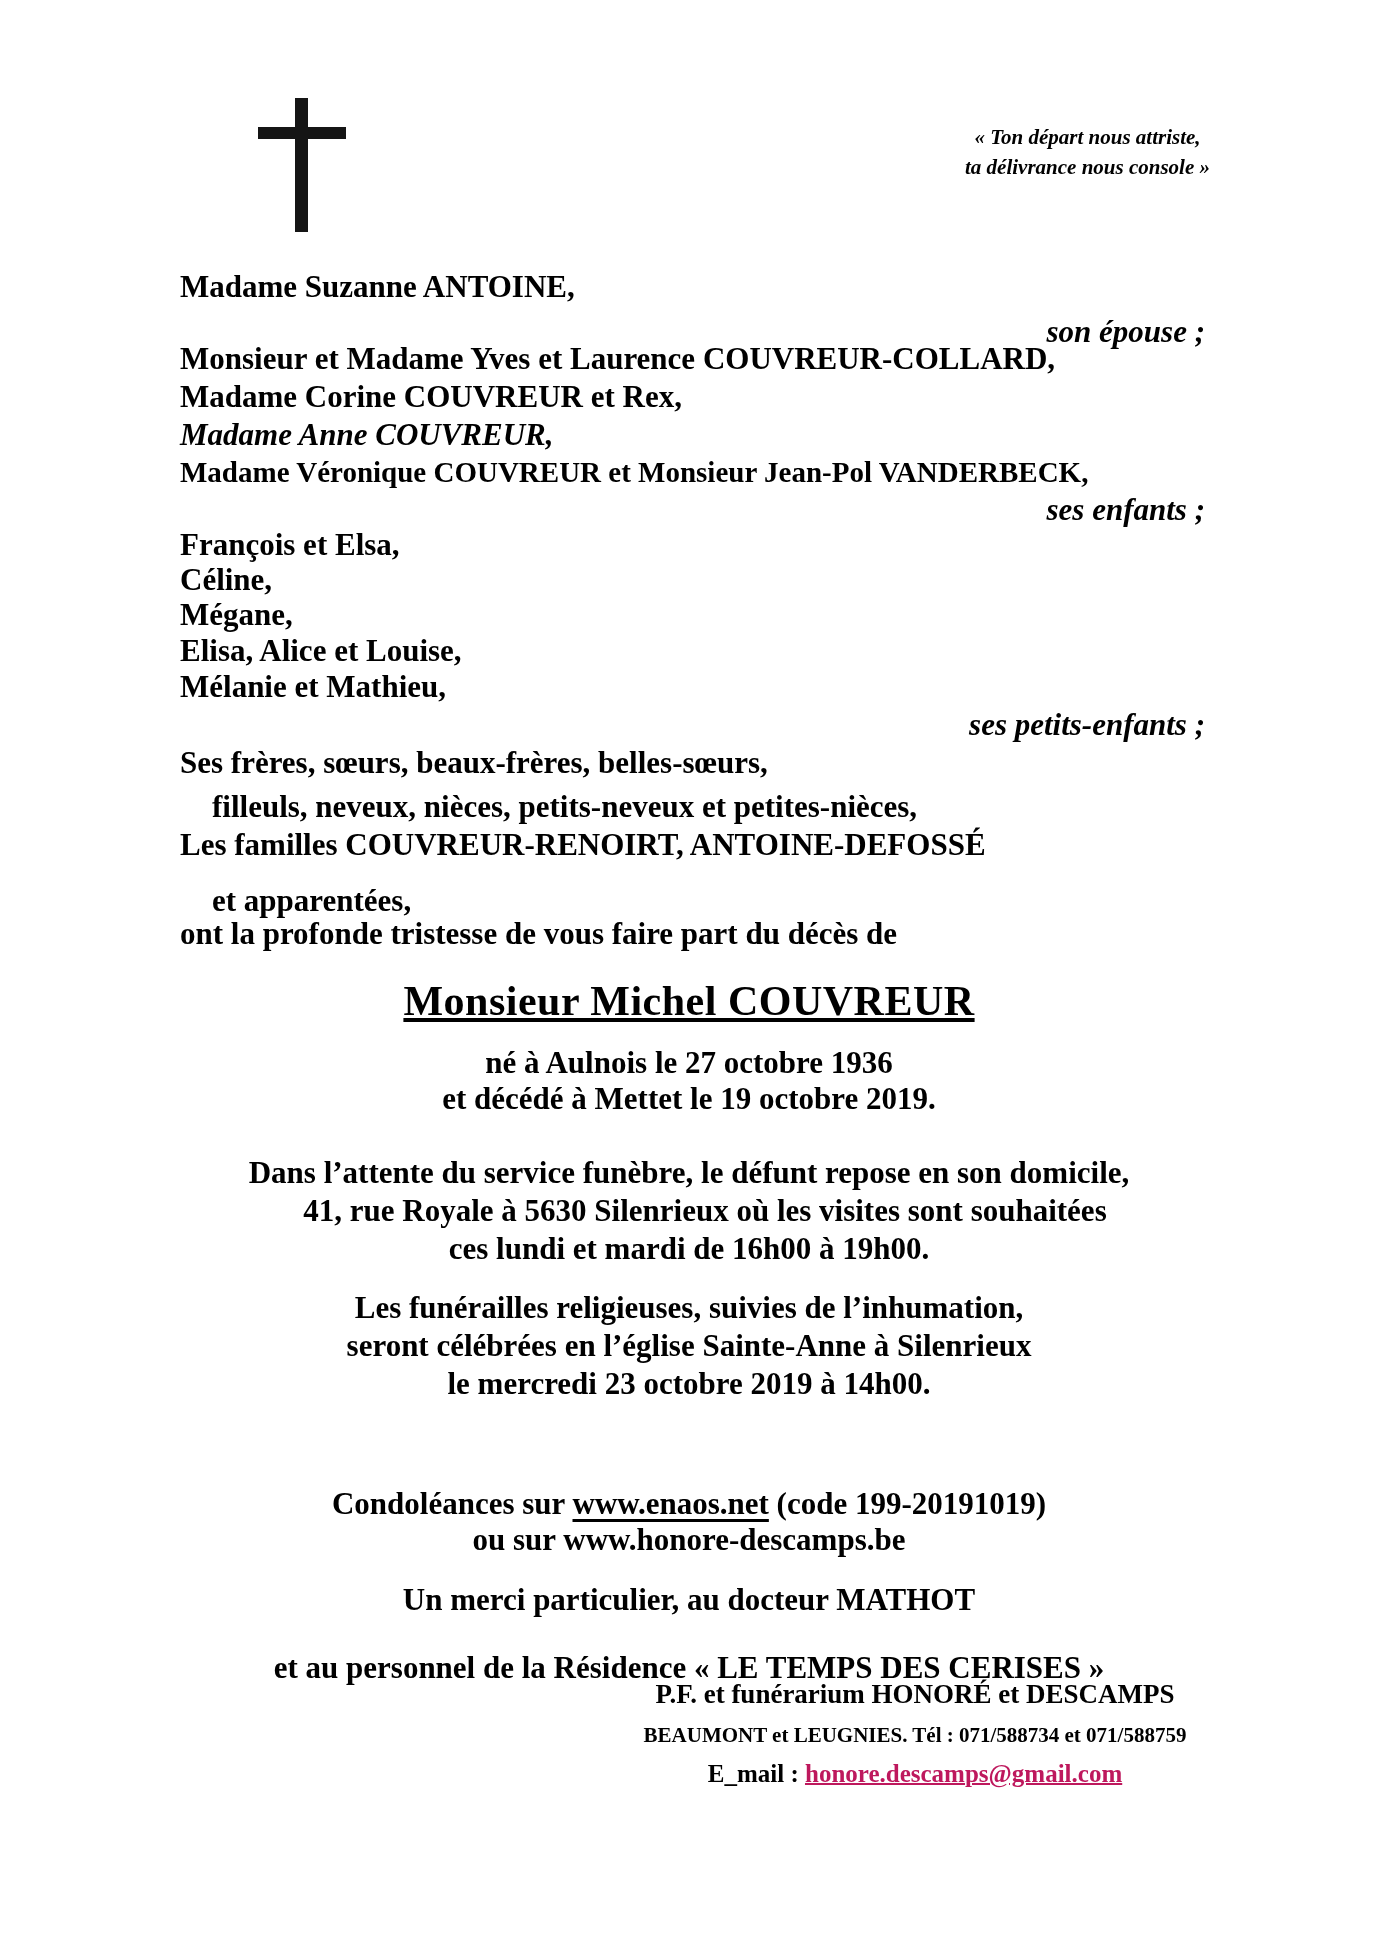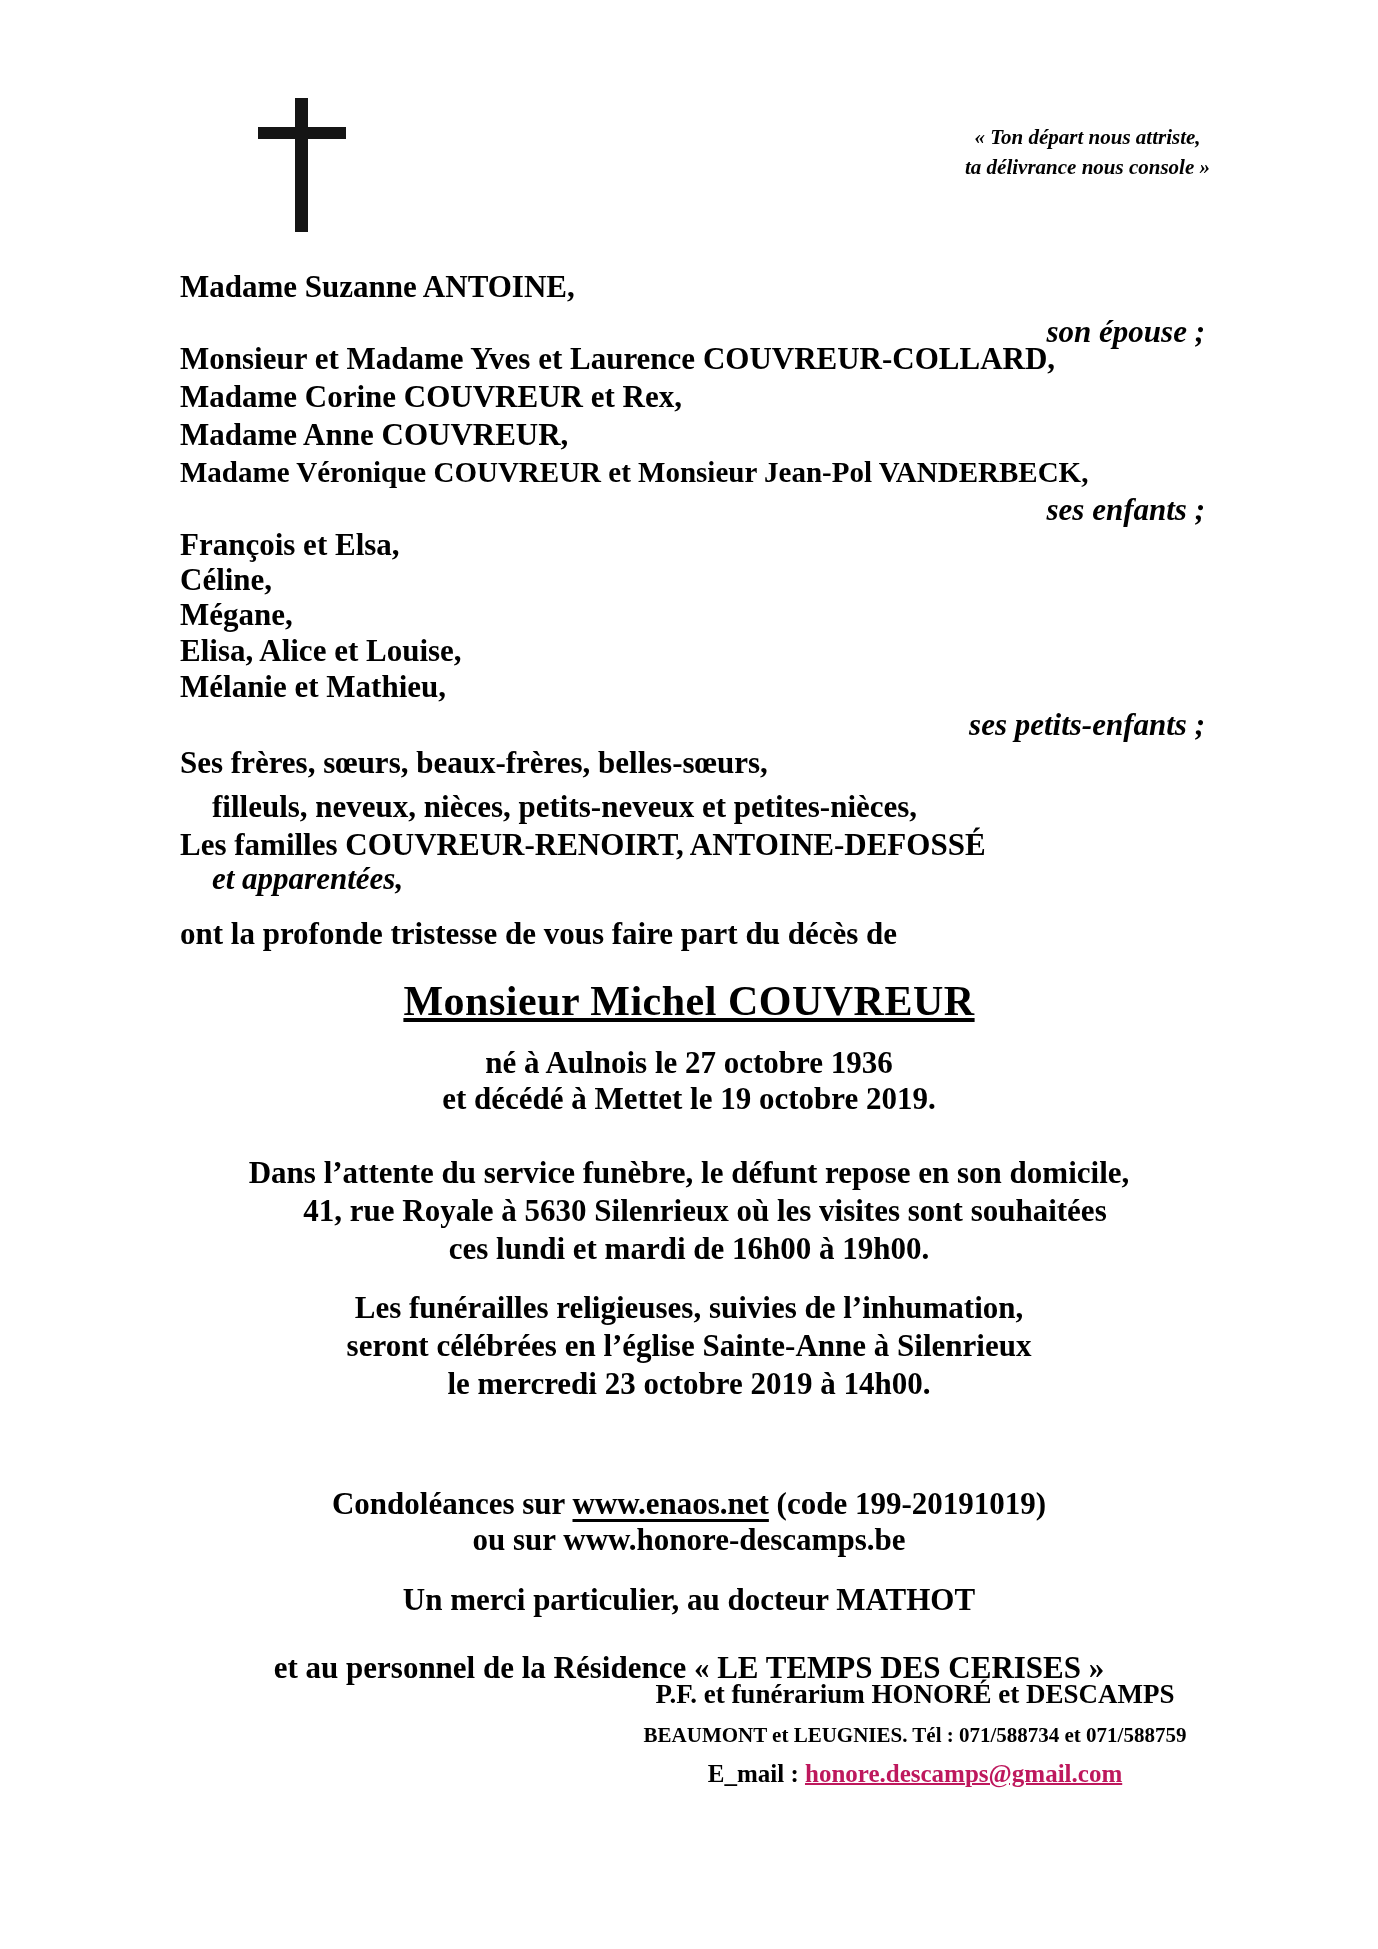--- a/index.html
+++ b/index.html
@@ -54,35 +54,35 @@
   <div class="quote">
     <div>« Ton départ nous attriste,</div>
     <div>ta délivrance nous console »</div>
   </div>
 
   <div class="line left" style="top:270px;">Madame Suzanne ANTOINE,</div>
   <div class="line rlabel" style="top:315px;">son épouse ;</div>
 
   <div class="line left" style="top:342px;">Monsieur et Madame Yves et Laurence COUVREUR-COLLARD,</div>
   <div class="line left" style="top:380px;">Madame Corine COUVREUR et Rex,</div>
-  <div class="line left" style="top:418px;">Madame Anne COUVREUR,</div>
+  <div class="line left" style="top:418px;font-style:italic;">Madame Anne COUVREUR,</div>
   <div class="line left small" style="top:457px;">Madame Véronique COUVREUR et Monsieur Jean-Pol VANDERBECK,</div>
   <div class="line rlabel" style="top:493px;">ses enfants ;</div>
 
   <div class="line left" style="top:528px;">François et Elsa,</div>
   <div class="line left" style="top:563px;">Céline,</div>
   <div class="line left" style="top:598px;">Mégane,</div>
   <div class="line left" style="top:634px;">Elisa, Alice et Louise,</div>
   <div class="line left" style="top:670px;">Mélanie et Mathieu,</div>
   <div class="line rlabel" style="top:708px;">ses petits-enfants ;</div>
 
   <div class="line left" style="top:746px;">Ses frères, sœurs, beaux-frères, belles-sœurs,</div>
   <div class="line indent" style="top:790px;">filleuls, neveux, nièces, petits-neveux et petites-nièces,</div>
   <div class="line left" style="top:828px;">Les familles COUVREUR-RENOIRT, ANTOINE-DEFOSSÉ</div>
-  <div class="line indent" style="top:862px;font-style:italic;">et apparentées,</div>
+  <div class="line indent" style="top:884px;">et apparentées,</div>
 
   <div class="line left" style="top:917px;">ont la profonde tristesse de vous faire part du décès de</div>
 
   <div class="line center title" style="top:978px;text-decoration:underline;">Monsieur Michel COUVREUR</div>
   <div class="line center" style="top:1046px;">né à Aulnois le 27 octobre 1936</div>
   <div class="line center" style="top:1082px;">et décédé à Mettet le 19 octobre 2019.</div>
 
   <div class="line center" style="top:1156px;">Dans l’attente du service funèbre, le défunt repose en son domicile,</div>
   <div class="line center" style="top:1194px;margin-left:16px;">41, rue Royale à 5630 Silenrieux où les visites sont souhaitées</div>
   <div class="line center" style="top:1232px;">ces lundi et mardi de 16h00 à 19h00.</div>

